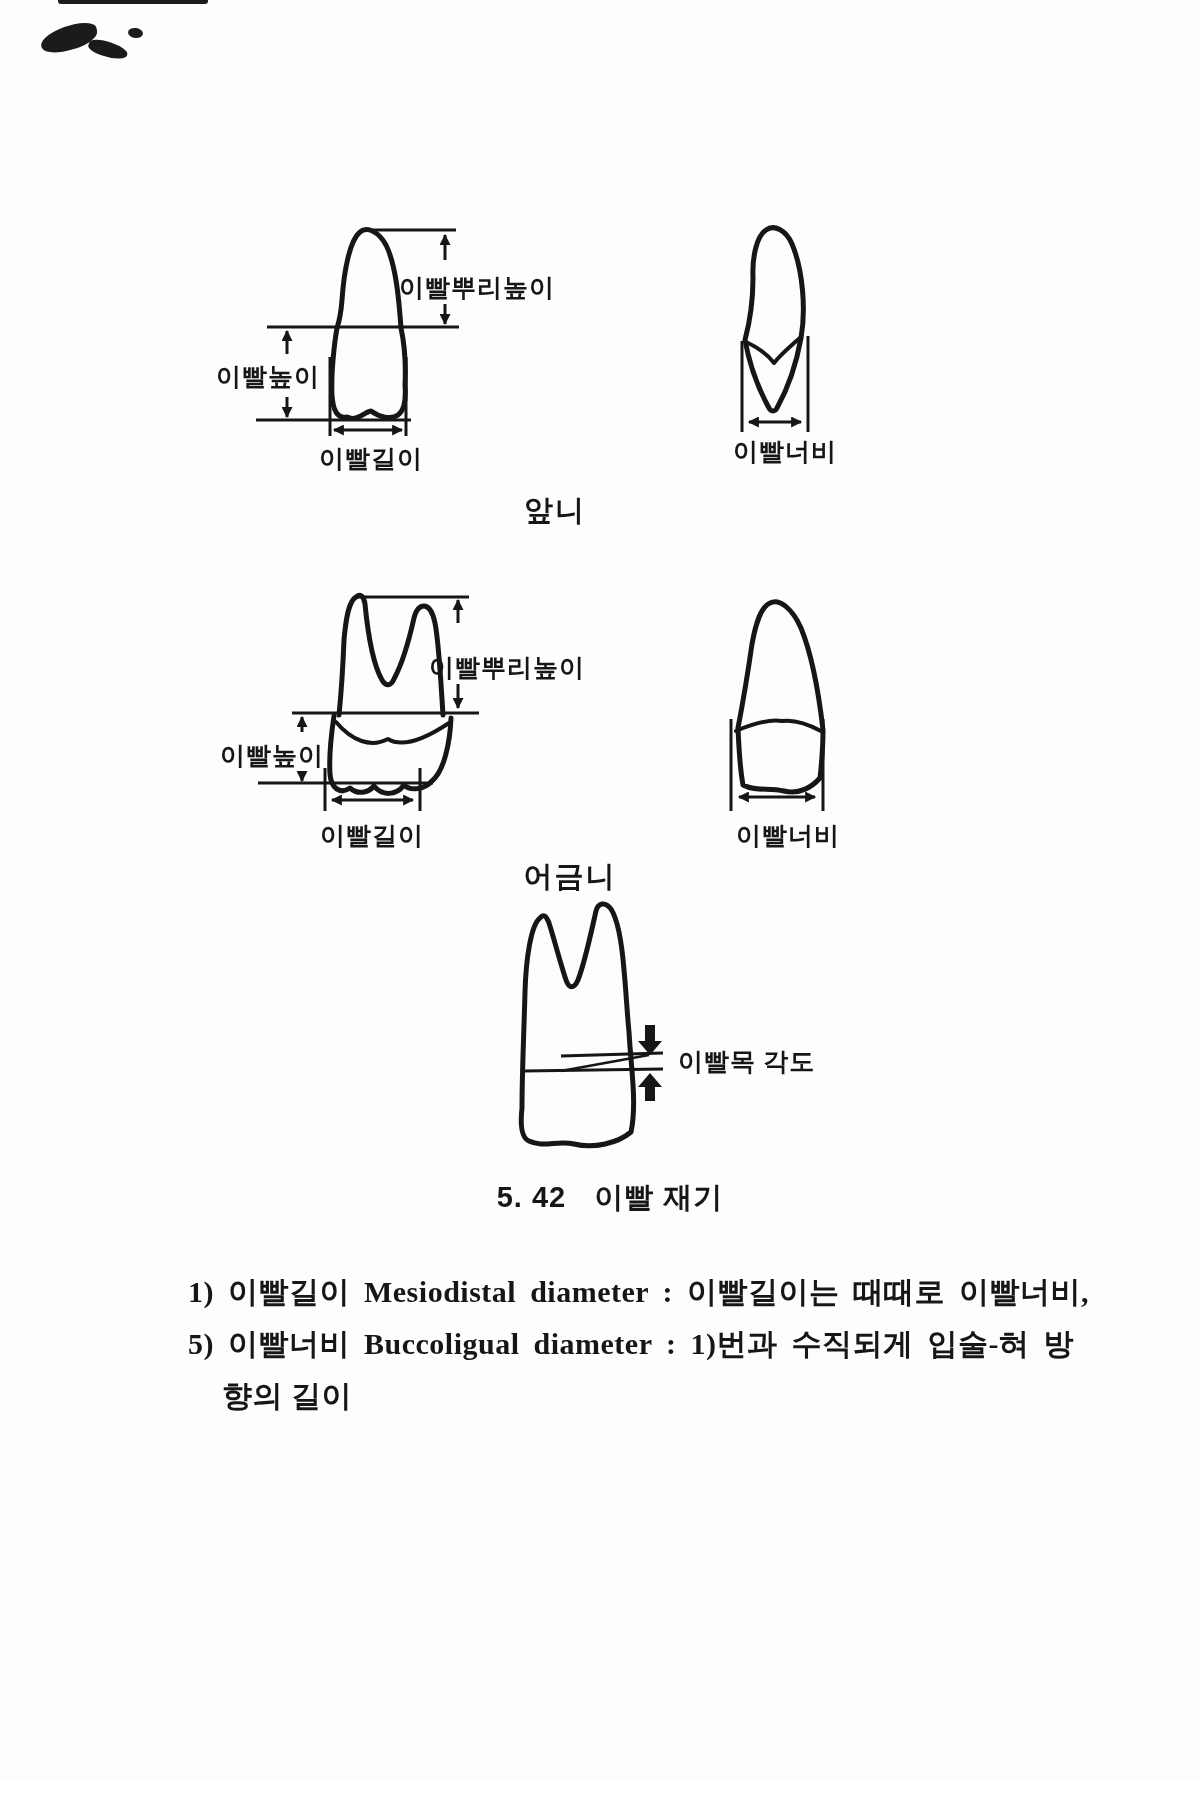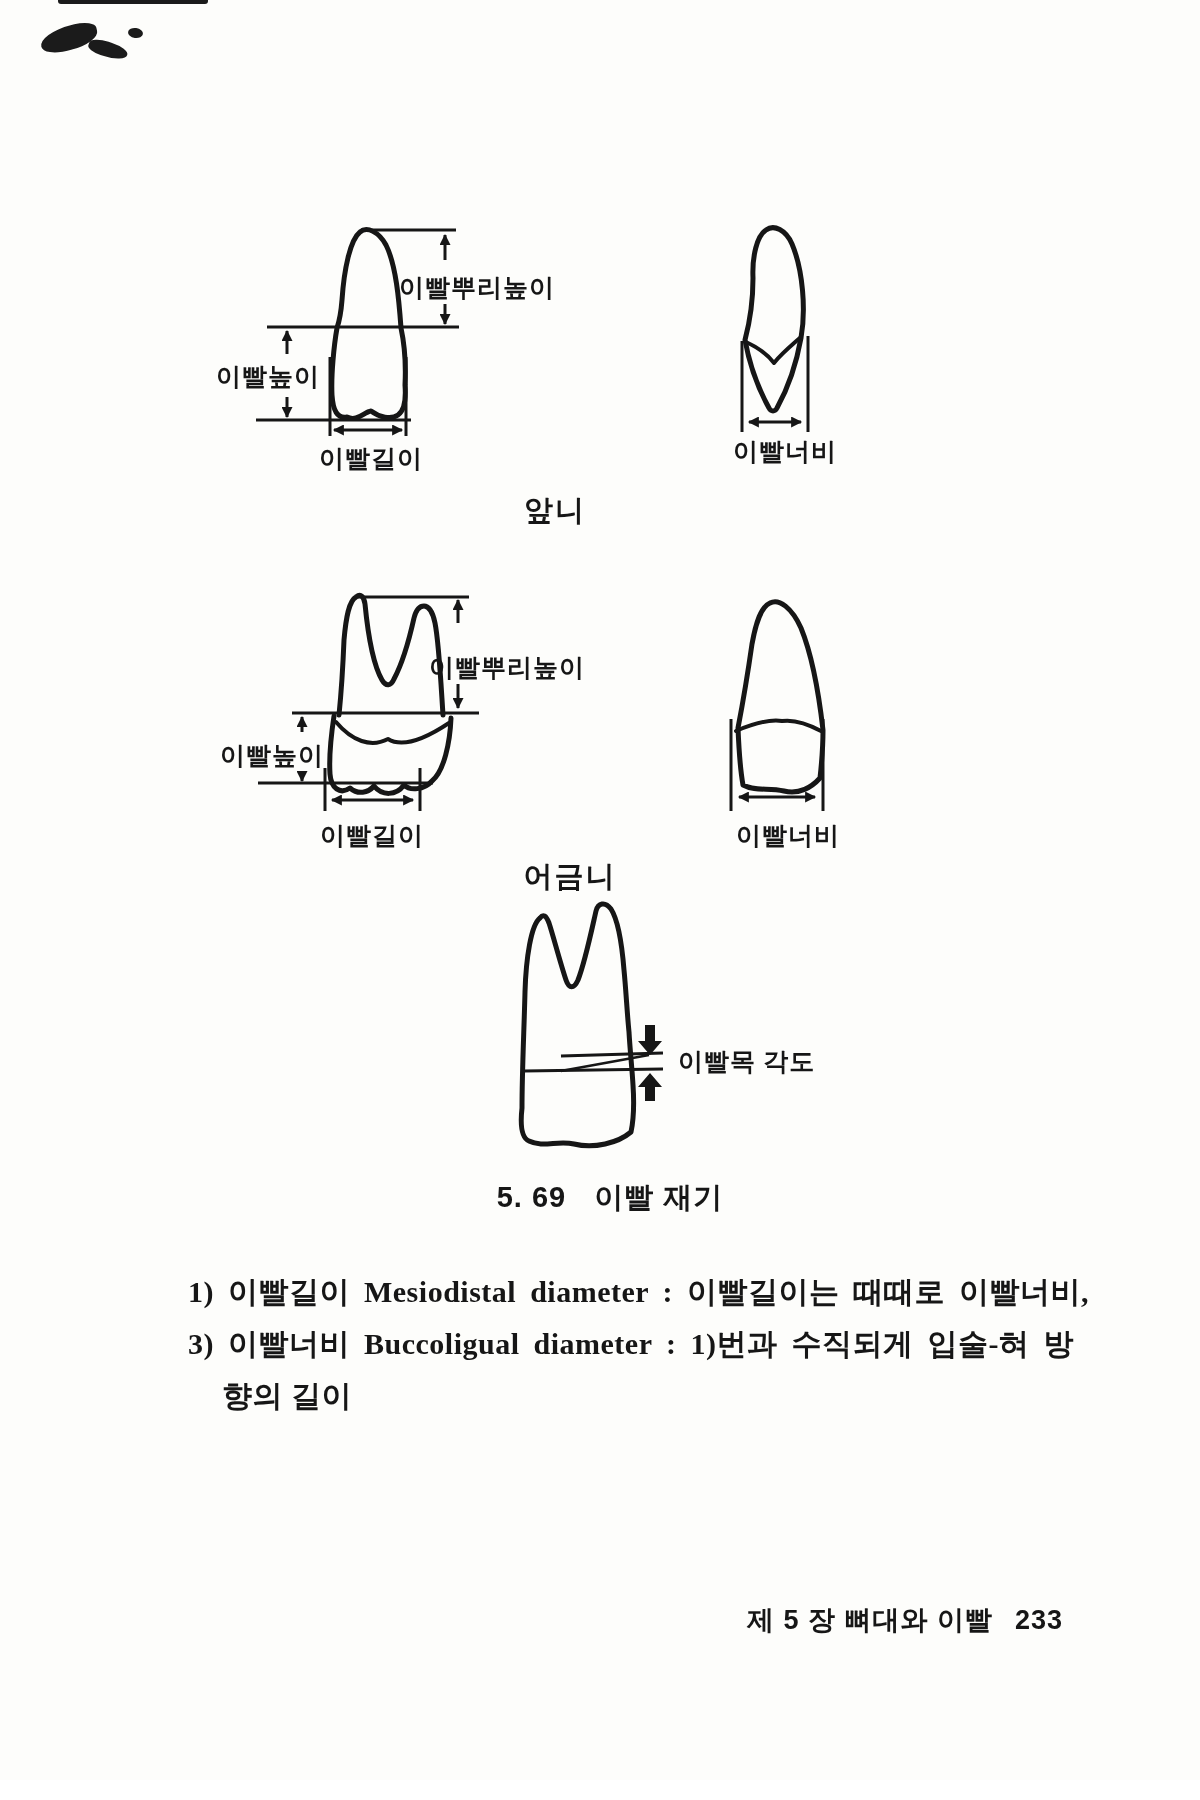--- a/index.html
+++ b/index.html
@@ -131,26 +131,23 @@
       <path class="meas" d="M524,901 L663,899"></path>
       <path class="meas" d="M561,886 L663,883"></path>
       <path class="meas thin" d="M561,901 L649,885"></path>
       <path class="solid" d="M638,871 L650,885 L662,871 L655,871 L655,855 L645,855 L645,871 Z"></path>
       <path class="solid" d="M638,917 L650,903 L662,917 L655,917 L655,931 L645,931 L645,917 Z"></path>
       <text class="lab" x="678" y="900">이빨목 각도</text>
     </g>
   </svg>
 
   <div class="caption">
-    <span class="num">5. 69</span><span>이빨 재기</span>
+    <span class="num">5. 42</span><span>이빨 재기</span>
   </div>
 
   <div class="bodytext">
     <div class="bl j">1) 이빨길이 Mesiodistal diameter : 이빨길이는 때때로 이빨너비,</div>
-    <div class="bl j">3) 이빨너비 Buccoligual diameter : 1)번과 수직되게 입술-혀 방</div>
+    <div class="bl j">5) 이빨너비 Buccoligual diameter : 1)번과 수직되게 입술-혀 방</div>
     <div class="bl ind">향의 길이</div>
   </div>
 
-  <div class="footer">
-    <span>제 5 장 뼈대와 이빨</span><span class="pn">233</span>
-  </div>
 
 </div>
 
 </body></html>

